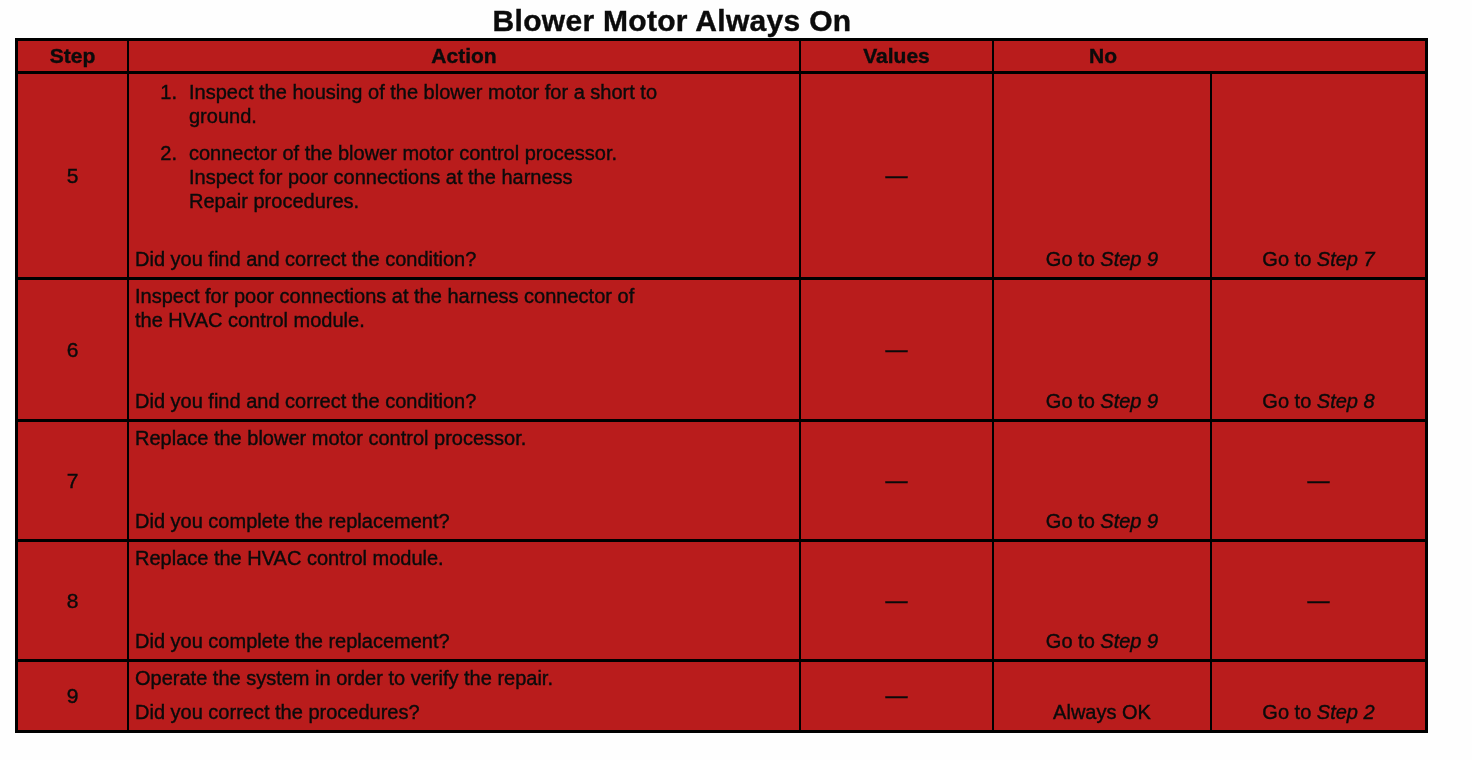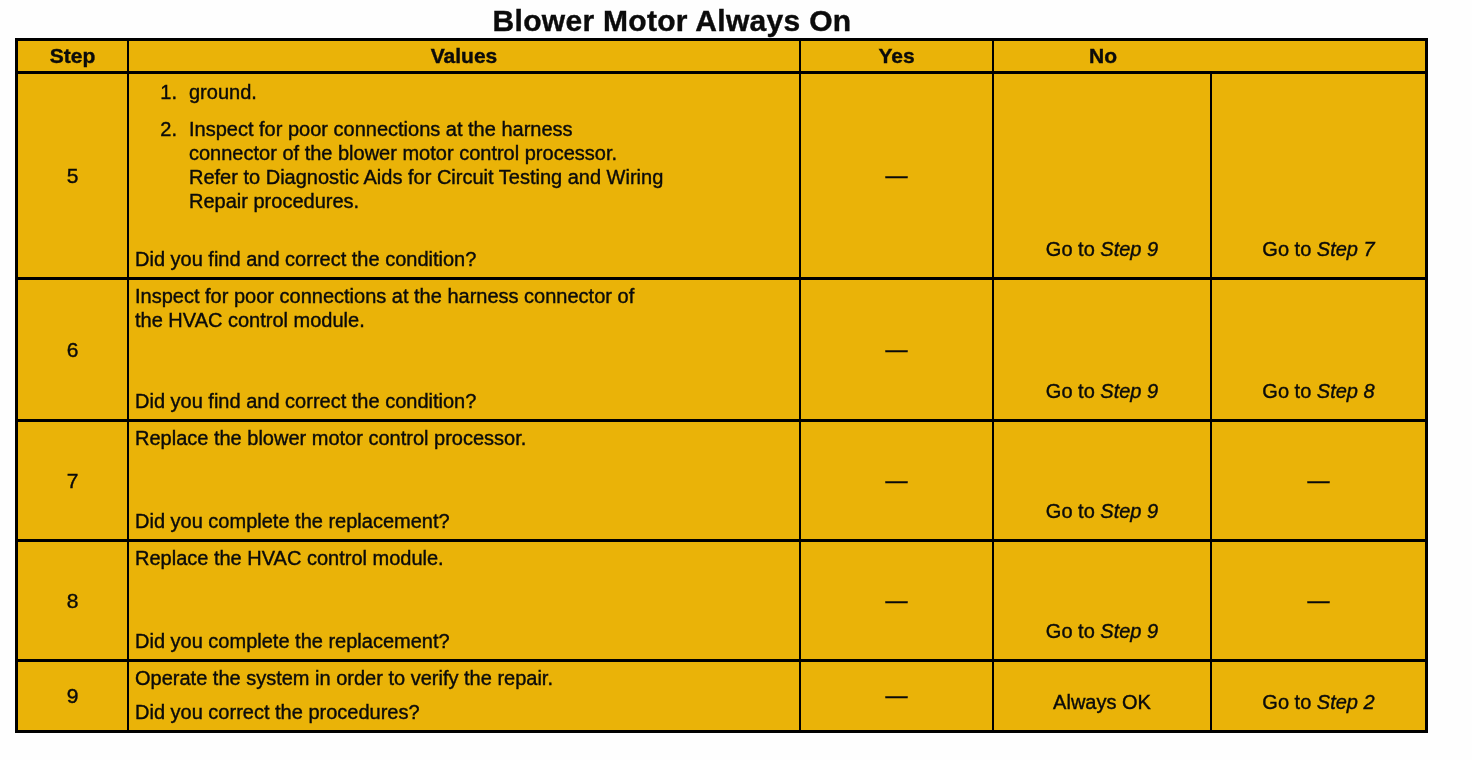--- a/index.html
+++ b/index.html
@@ -7,21 +7,21 @@
     position:relative;width:1472px;height:760px;background:#fefefe;
     font-family:"Liberation Sans",sans-serif;color:#0b0b0b;
     -webkit-text-stroke:0.4px;
   }
   .title{
     position:absolute;top:4px;left:0;width:1344px;text-align:center;
     font-size:30px;font-weight:bold;letter-spacing:0.3px;
   }
   .table{
     position:absolute;left:15px;top:38px;width:1413px;
-    border:3px solid #000;background:#eab308;box-sizing:border-box;
+    border:3px solid #000;background:#b91c1c;box-sizing:border-box;
   }
   .row{
     display:grid;
     grid-template-columns:111px 672px 193px 218px 1fr;
     border-bottom:3px solid #000;
   }
   .row:last-child{border-bottom:none;}
   .cell{border-right:2px solid #000;box-sizing:border-box;overflow:hidden;}
   .cell:last-child{border-right:none;border-radius:11px;}
   .r-head{height:30px;}
@@ -44,56 +44,56 @@
   .alist{margin:2px 0 0 0;padding:0;list-style:none;}
   .alist li{display:flex;margin-bottom:13px;}
   .alist .num{width:30px;text-align:right;margin-left:12px;margin-right:12px;flex-shrink:0;}
   .litext{display:flex;flex-direction:column;}
   .ln{white-space:nowrap;display:block;}
   .values{
     display:flex;align-items:center;justify-content:center;font-size:22px;
   }
   .goto{
     display:flex;align-items:flex-end;justify-content:center;
-    padding-bottom:16px;font-size:20px;
+    padding-bottom:6px;font-size:20px;
   }
   .goto .txt{white-space:pre;}
   .it{font-style:italic;white-space:pre;margin-top:16px;}
 </style>
 </head>
 <body>
 
 <div class="page">
   <div class="title">Blower Motor Always On</div>
 
   <div class="table">
 
     <div class="row r-head">
       <div class="cell hcell">Step</div>
+      <div class="cell hcell">Action</div>
       <div class="cell hcell">Values</div>
-      <div class="cell hcell">Yes</div>
       <div class="cell hcell">No</div>
     </div>
 
     <div class="row r-5">
       <div class="cell step">5</div>
       <div class="cell action">
         <ol class="alist">
           <li>
             <span class="num">1.</span>
             <span class="litext">
+              <span class="ln">Inspect the housing of the blower motor for a short to</span>
               <span class="ln">ground.</span>
             </span>
           </li>
           <li>
             <span class="num">2.</span>
             <span class="litext">
+              <span class="ln">connector of the blower motor control processor.</span>
               <span class="ln">Inspect for poor connections at the harness</span>
-              <span class="ln">connector of the blower motor control processor.</span>
-              <span class="ln">Refer to Diagnostic Aids for Circuit Testing and Wiring</span>
               <span class="ln">Repair procedures.</span>
             </span>
           </li>
         </ol>
         <div class="question">Did you find and correct the condition?</div>
       </div>
       <div class="cell values">
         <span class="dash">—</span>
       </div>
       <div class="cell goto">

